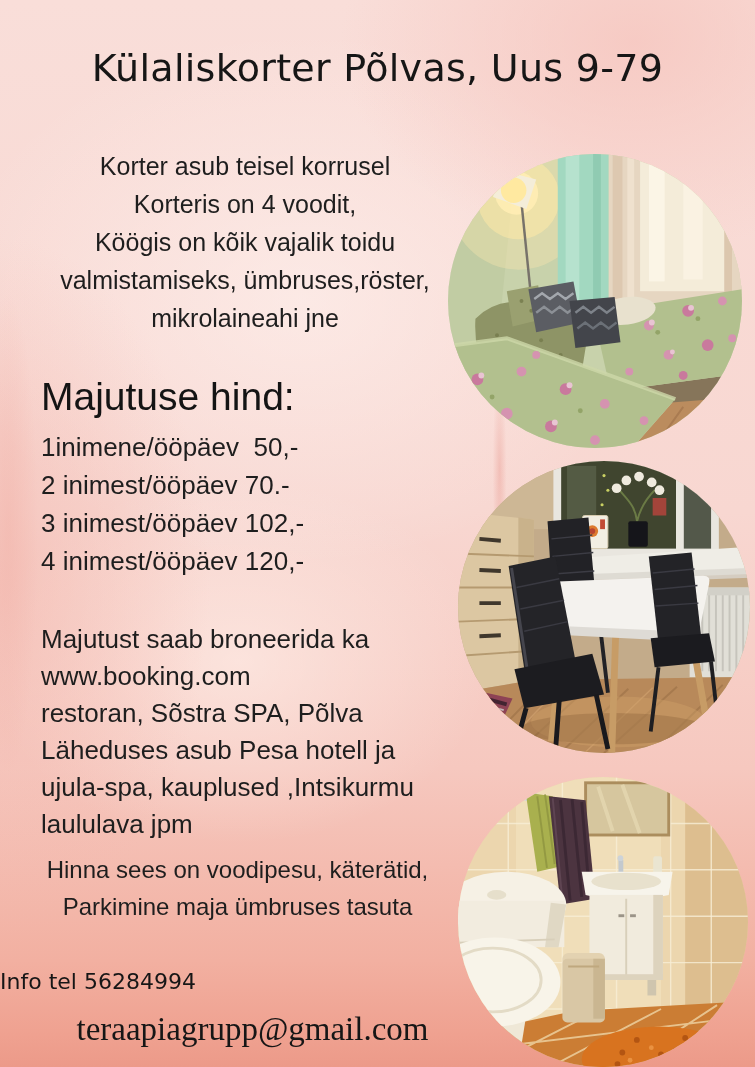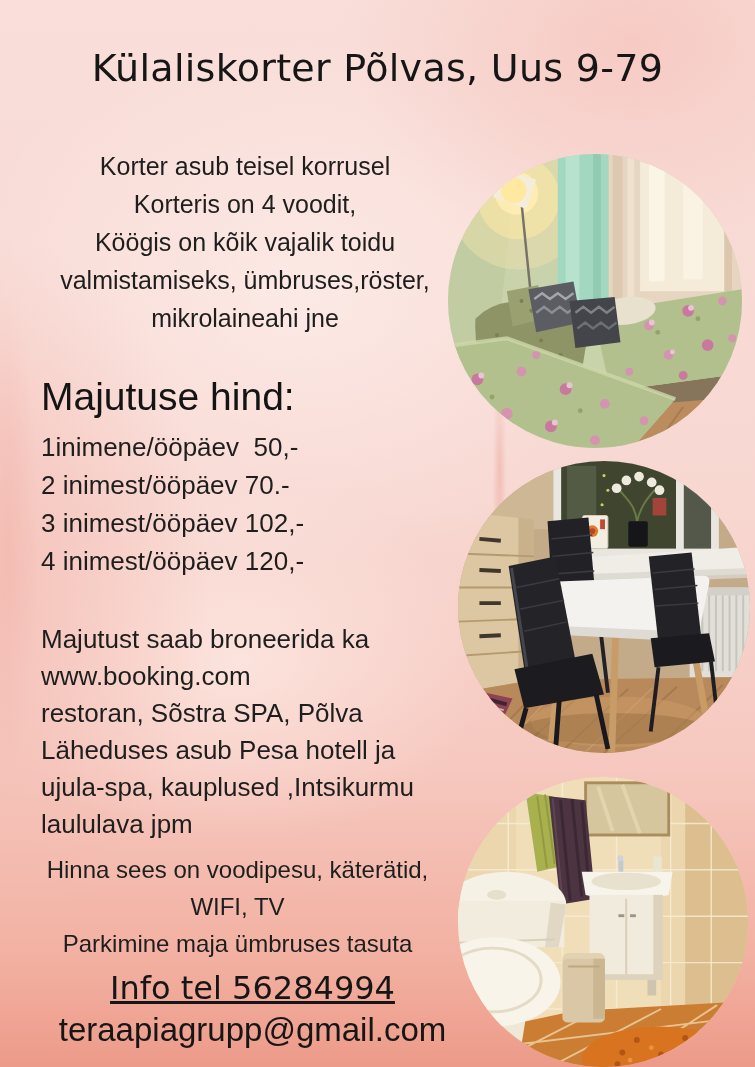--- a/index.html
+++ b/index.html
@@ -25,24 +25,24 @@
     top:46px;left:0;width:755px;text-align:center;
     font-family:"DejaVu Sans", sans-serif;
     font-size:38px;font-weight:500;letter-spacing:.3px;color:#161616;
   }
   .desc{top:147px;left:35px;width:420px;text-align:center;font-size:25px;line-height:38px;}
   .price-heading{top:375px;left:41px;font-size:39px;color:#141414;}
   .price-list{top:428px;left:41px;font-size:26px;line-height:38px;}
   .price-line{white-space:pre-wrap;}
   .booking{top:621px;left:41px;font-size:26px;line-height:37px;}
   .included{top:851px;left:25px;width:425px;text-align:center;font-size:24px;line-height:37px;}
-  .phone{top:969px;left:0;width:505px;text-align:center;
-    font-family:"DejaVu Sans", sans-serif;font-size:32px;color:#161616;text-decoration:underline;}
+  .phone{top:969px;left:0;width:505px;
+    font-family:"DejaVu Sans", sans-serif;font-size:22px;color:#161616;}
   .email{top:1011px;left:0;width:505px;text-align:center;
-    font-family:Liberation Sans, sans-serif;font-size:33px;color:#161616;}
+    font-family:Liberation Serif, serif;font-size:33px;color:#161616;}
   .circle{border-radius:50%;overflow:hidden;}
   .circle svg{display:block;width:100%;height:100%;}
   .c1{left:448px;top:154px;width:294px;height:294px;}
   .c2{left:458px;top:461px;width:292px;height:292px;}
   .c3{left:458px;top:777px;width:290px;height:290px;}
 </style>
 </head>
 <body>
 
 <div class="flyer">
@@ -70,21 +70,20 @@
     <div>Majutust saab broneerida ka</div>
     <div>www.booking.com</div>
     <div>restoran, Sõstra SPA, Põlva</div>
     <div>Läheduses asub Pesa hotell ja</div>
     <div>ujula-spa, kauplused ,Intsikurmu</div>
     <div>laululava jpm</div>
   </div>
 
   <div class="abs included">
     <div>Hinna sees on voodipesu, käterätid,</div>
-    <div>WIFI, TV</div>
     <div>Parkimine maja ümbruses tasuta</div>
   </div>
 
   <div class="abs phone">Info tel 56284994</div>
   <div class="abs email">teraapiagrupp@gmail.com</div>
 
   <figure class="abs circle c1" style="margin:0" aria-label="Bedroom with two beds with green floral bedspreads, armchair with pillows, floor lamp and cream curtains">
     <svg viewBox="0 0 300 300">
       <rect width="300" height="300" fill="#c8d2ab"></rect>
       <polygon points="0,0 70,0 40,300 0,300" fill="#b9c69c" opacity=".5"></polygon>

